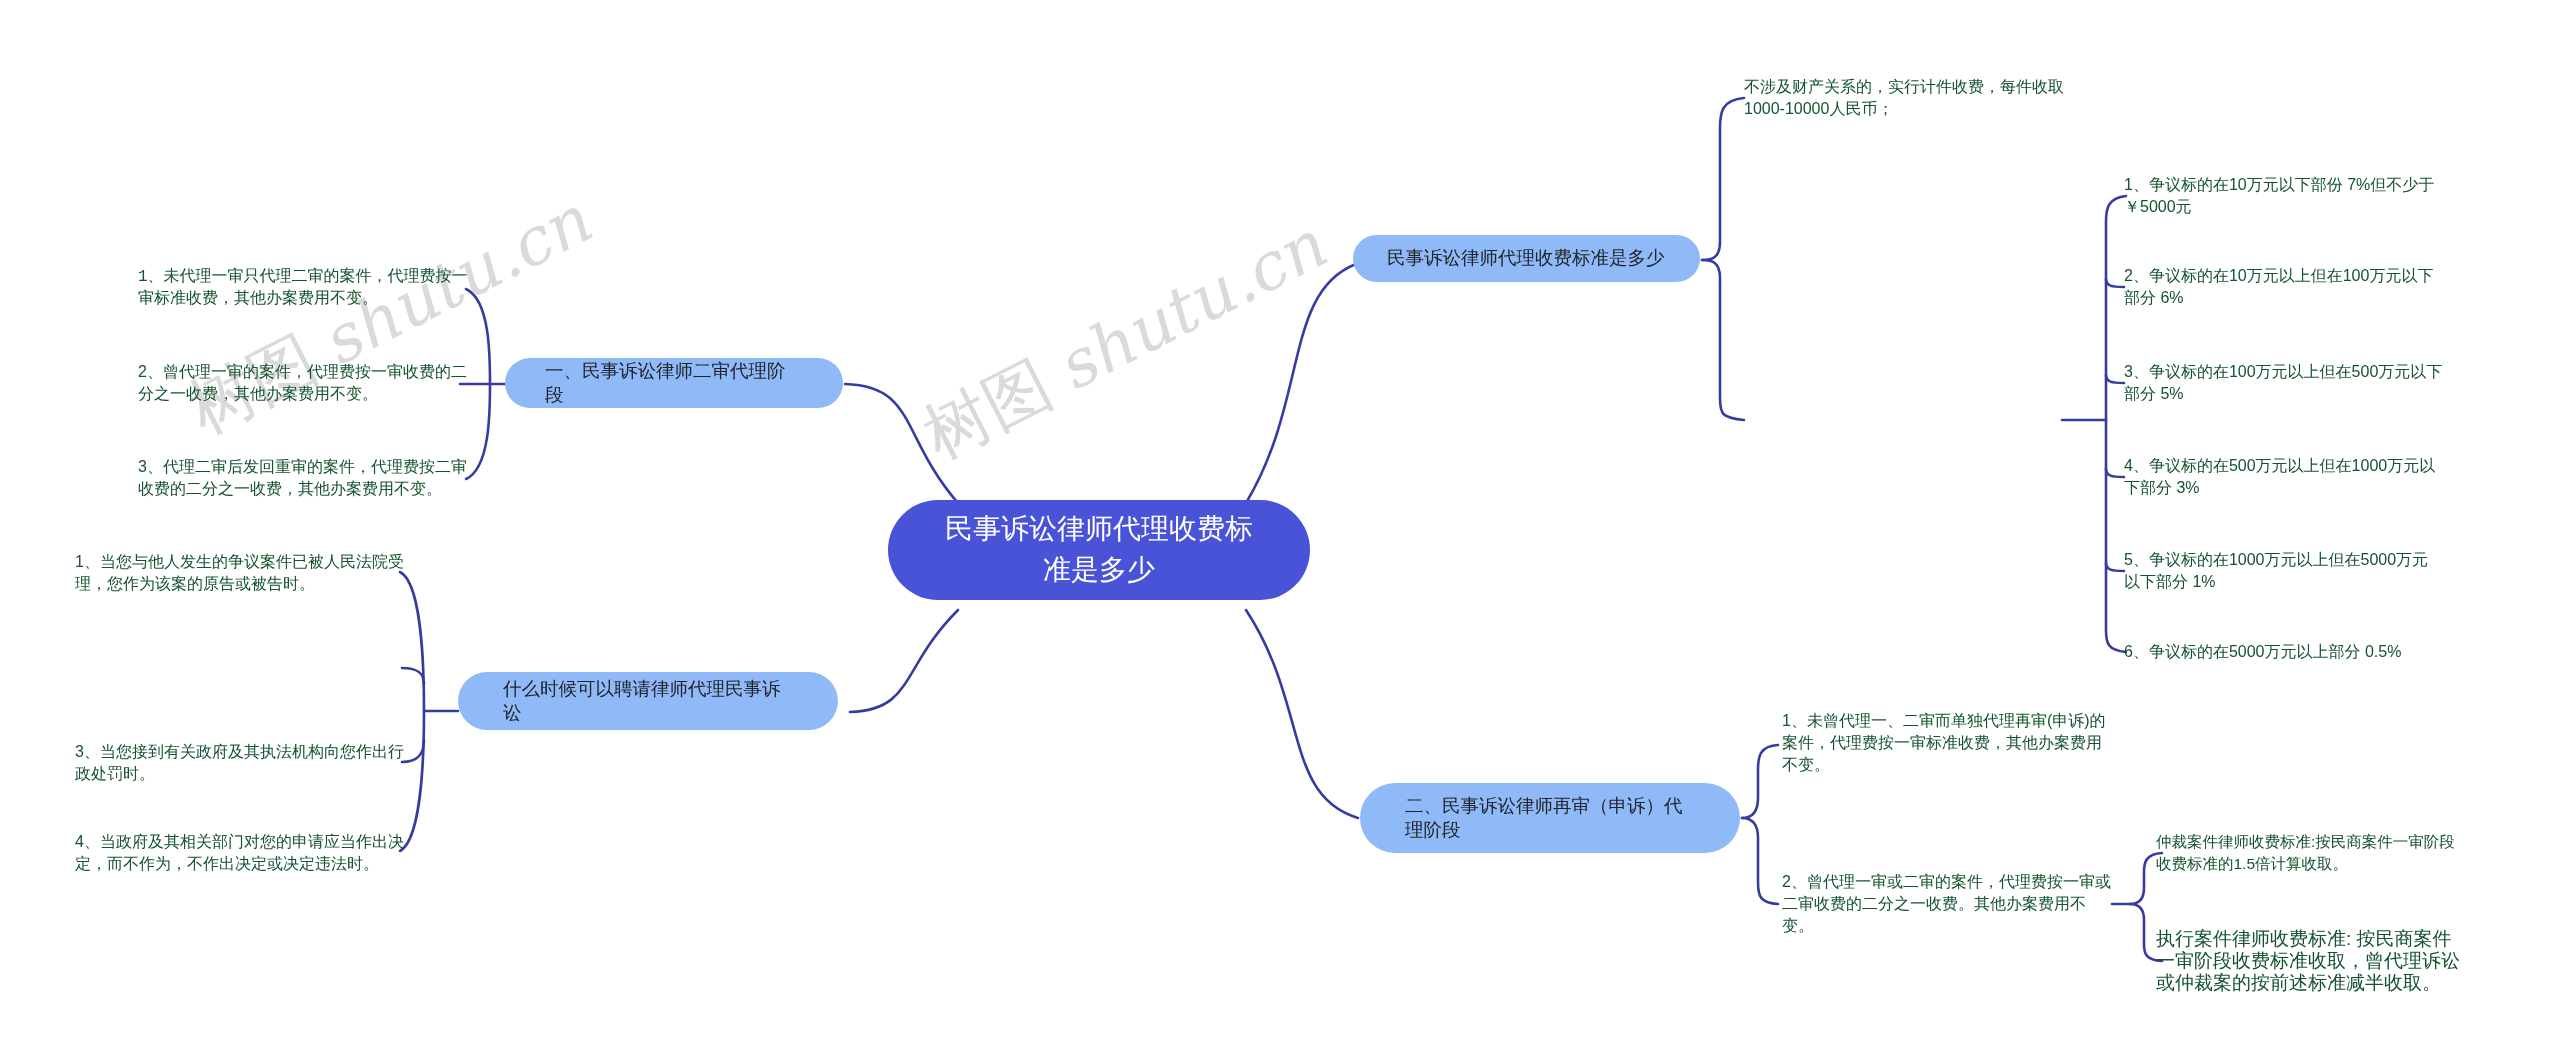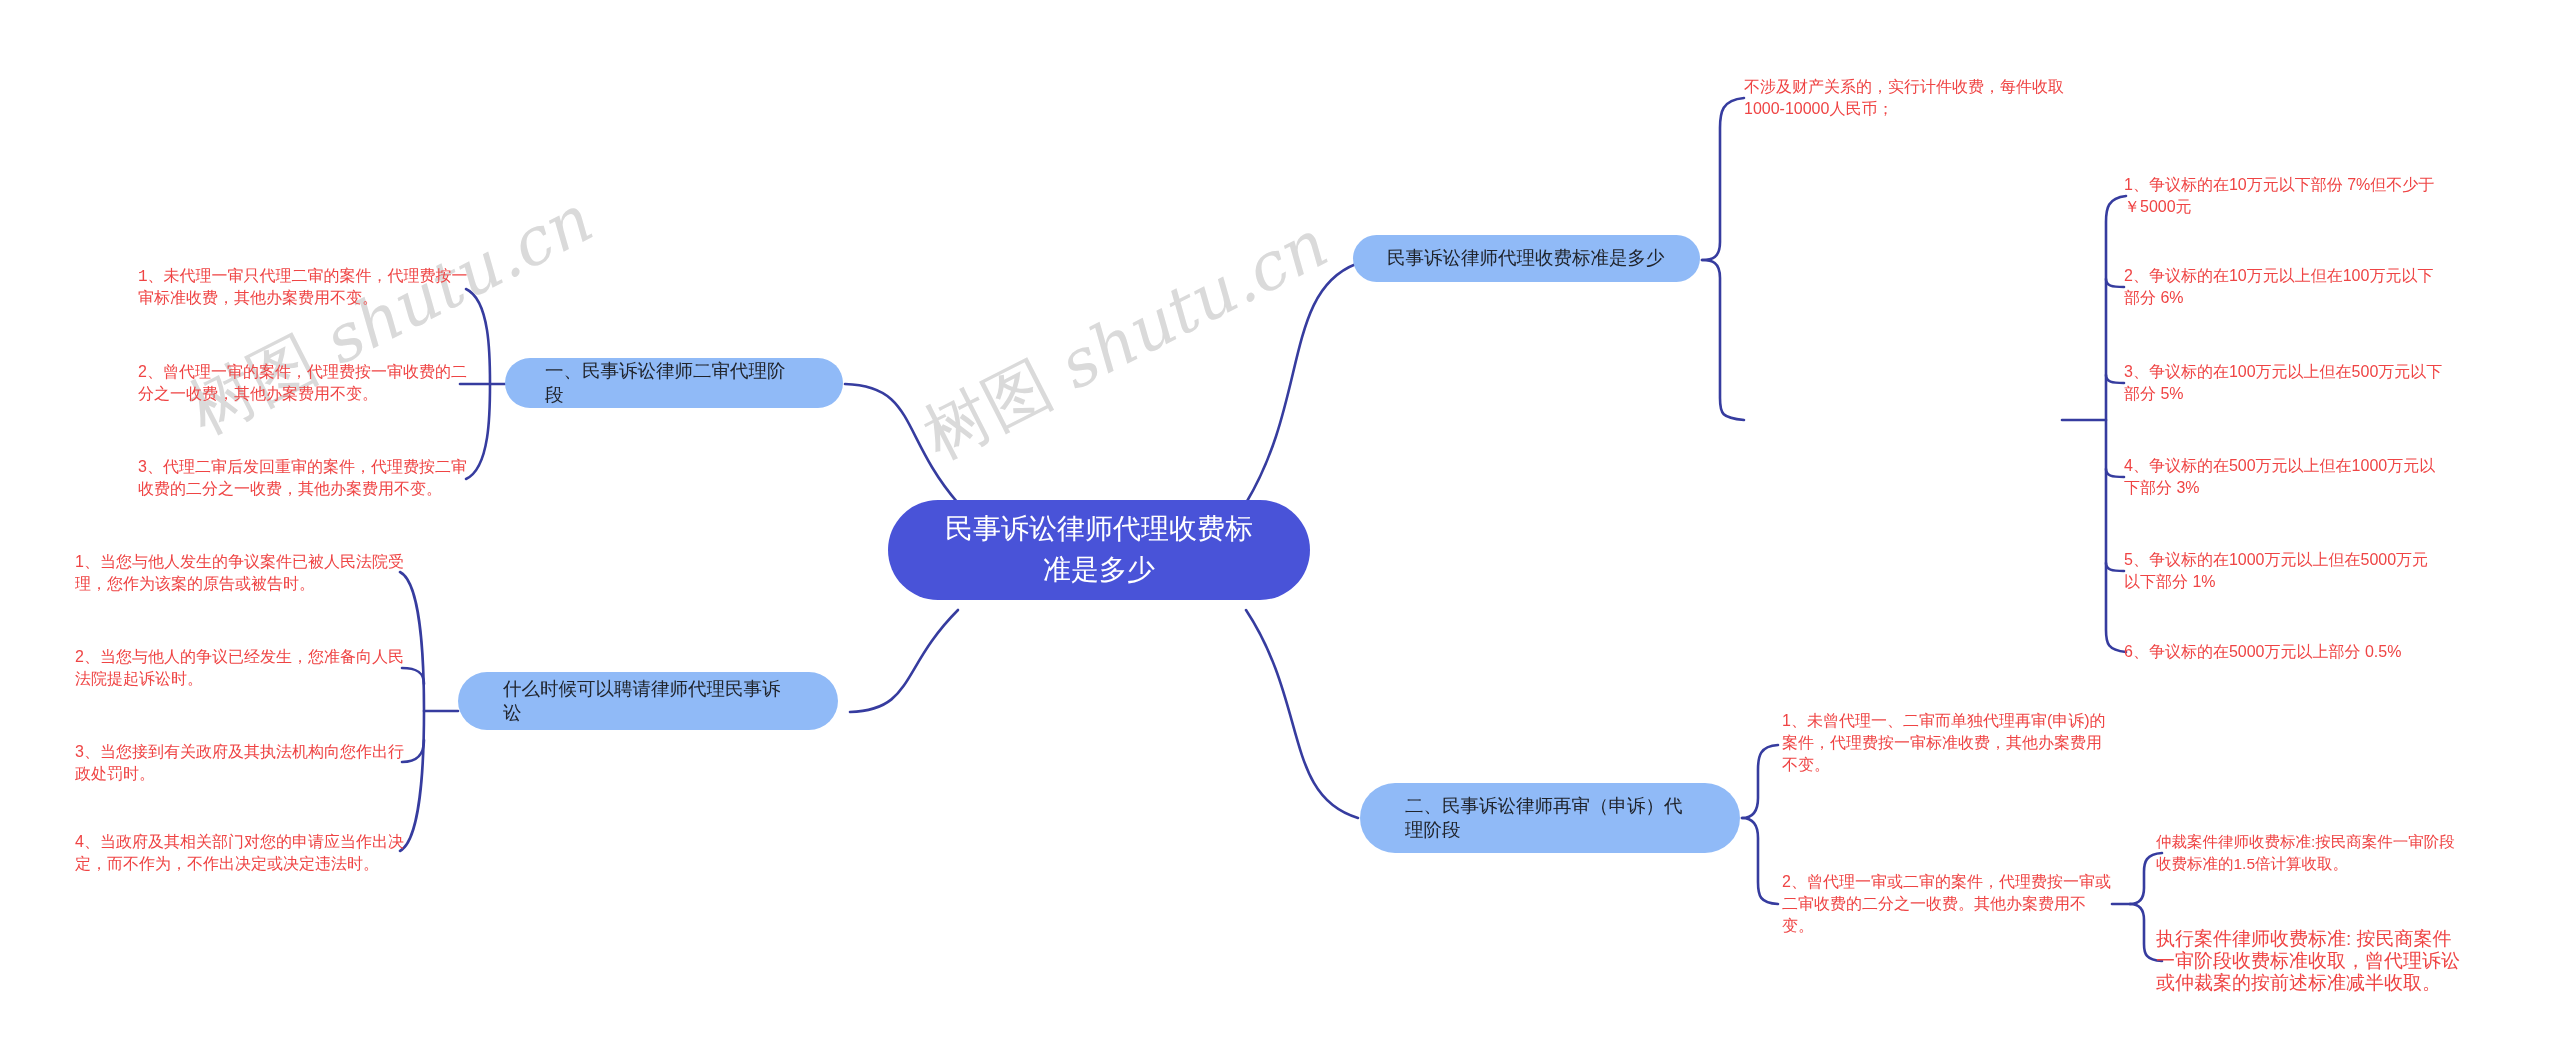--- a/index.html
+++ b/index.html
@@ -47,21 +47,21 @@
   }
   .lt-node{left:505px;top:358px;width:338px;height:50px;padding:12px 40px;}
   .lb-node{left:458px;top:672px;width:380px;height:58px;padding:0 45px;border-radius:38px;}
   .rt-node{left:1353px;top:235px;width:347px;height:47px;padding:0 34px;}
   .rb-node{left:1360px;top:783px;width:380px;height:70px;padding:0 45px;border-radius:35px;}
 
   
   .leaf{
     position:absolute;
     font-size:16px;line-height:22px;
-    color:#ef4444;
+    color:#14532d;
     width:330px;
   }
   .lt-i1{left:138px;top:266px;font-family:Liberation Mono, monospace;}
   .lt-i2{left:138px;top:361px;}
   .lt-i3{left:138px;top:456px;}
   .lb-i1{left:75px;top:551px;}
   .lb-i2{left:75px;top:646px;}
   .lb-i3{left:75px;top:741px;}
   .lb-i4{left:75px;top:831px;}
   .rt-a{left:1744px;top:76px;width:332px;}
@@ -120,21 +120,20 @@
 
   <div class="node root">民事诉讼律师代理收费标准是多少</div>
 
   <div class="node child lt-node">一、民事诉讼律师二审代理阶段</div>
   <div class="leaf lt-i1">1、未代理一审只代理二审的案件，代理费按一审标准收费，其他办案费用不变。</div>
   <div class="leaf lt-i2">2、曾代理一审的案件，代理费按一审收费的二分之一收费，其他办案费用不变。</div>
   <div class="leaf lt-i3">3、代理二审后发回重审的案件，代理费按二审收费的二分之一收费，其他办案费用不变。</div>
 
   <div class="node child lb-node">什么时候可以聘请律师代理民事诉讼</div>
   <div class="leaf lb-i1">1、当您与他人发生的争议案件已被人民法院受理，您作为该案的原告或被告时。</div>
-  <div class="leaf lb-i2">2、当您与他人的争议已经发生，您准备向人民法院提起诉讼时。</div>
   <div class="leaf lb-i3">3、当您接到有关政府及其执法机构向您作出行政处罚时。</div>
   <div class="leaf lb-i4">4、当政府及其相关部门对您的申请应当作出决定，而不作为，不作出决定或决定违法时。</div>
 
   <div class="node child rt-node">民事诉讼律师代理收费标准是多少</div>
   <div class="leaf rt-a">不涉及财产关系的，实行计件收费，每件收取1000-10000人民币；</div>
   <div class="leaf tier1">1、争议标的在10万元以下部份 7%但不少于￥5000元</div>
   <div class="leaf tier2">2、争议标的在10万元以上但在100万元以下部分 6%</div>
   <div class="leaf tier3">3、争议标的在100万元以上但在500万元以下部分 5%</div>
   <div class="leaf tier4">4、争议标的在500万元以上但在1000万元以下部分 3%</div>
   <div class="leaf tier5">5、争议标的在1000万元以上但在5000万元以下部分 1%</div>

